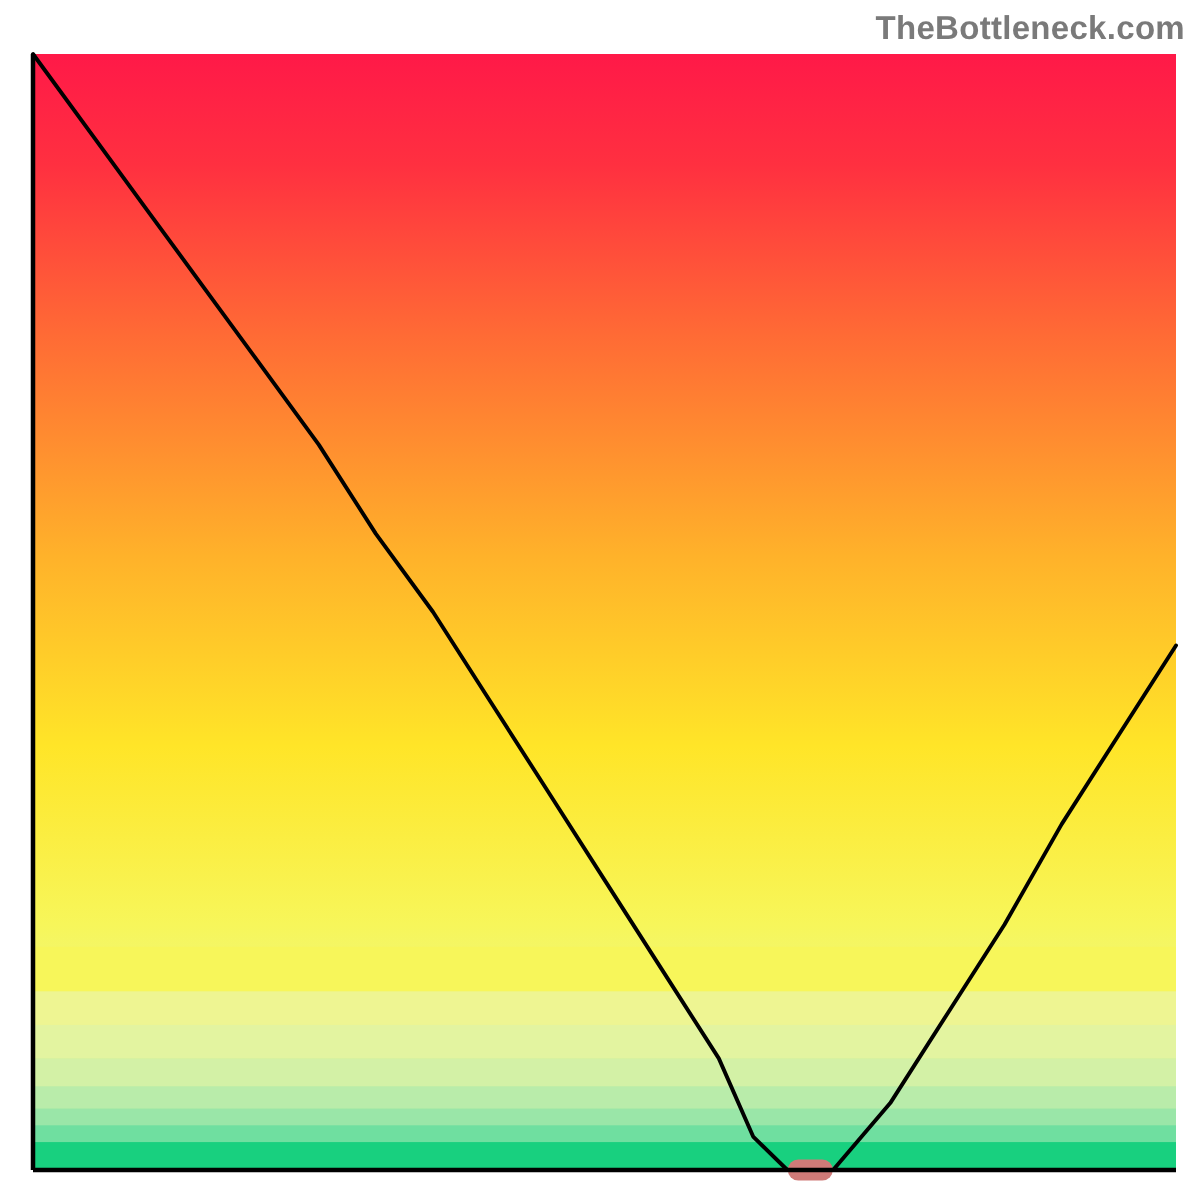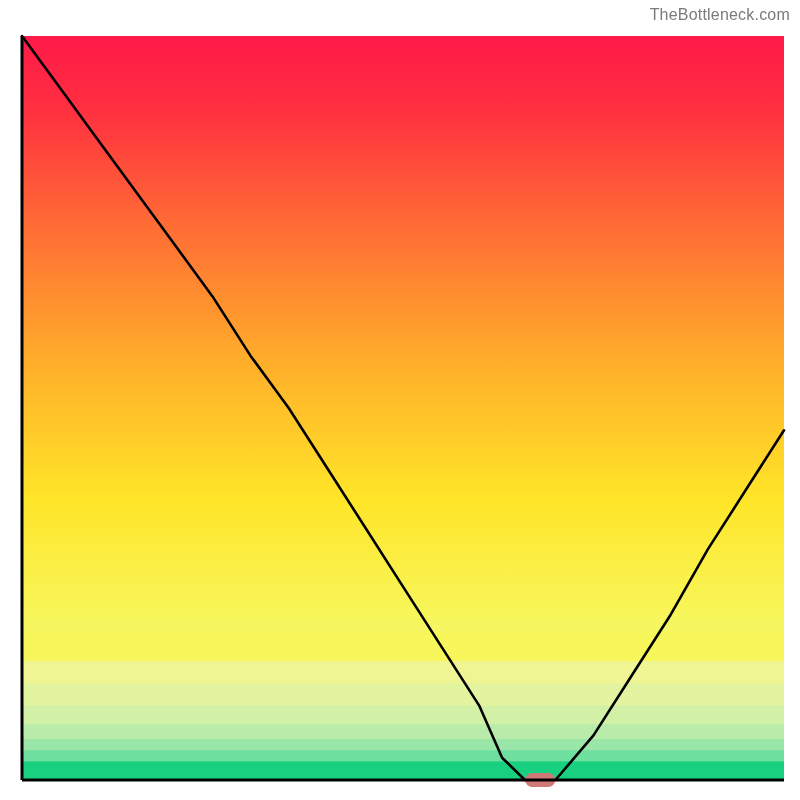--- a/index.html
+++ b/index.html
@@ -12,22 +12,22 @@
   }
   .wrap {
     position: relative;
     width: 800px;
     height: 800px;
   }
   .watermark {
     position: absolute;
     top: 6px;
     right: 10px;
-    font-size: 16px;
-    font-weight: 400;
+    font-size: 22px;
+    font-weight: 700;
     color: #7a7a7a;
     letter-spacing: 0.2px;
     user-select: none;
   }
   svg {
     display: block;
   }
 </style>
 </head>
 <body>

